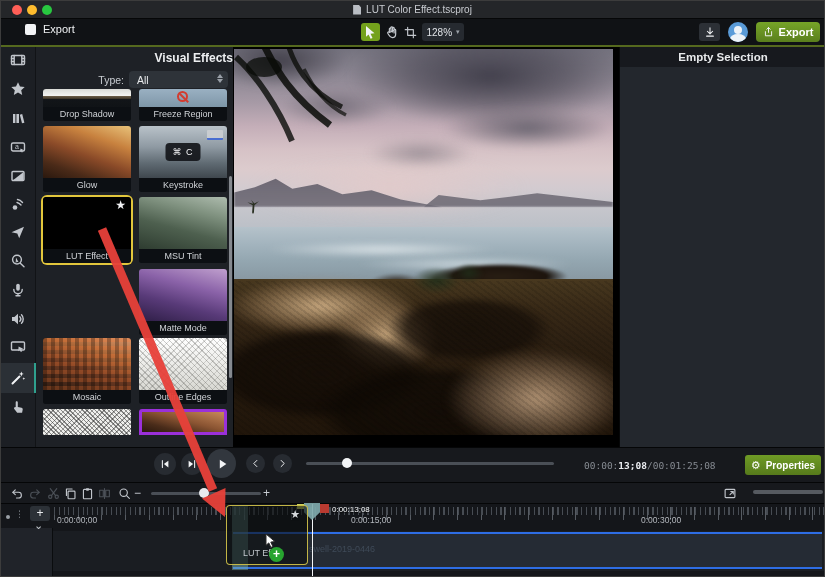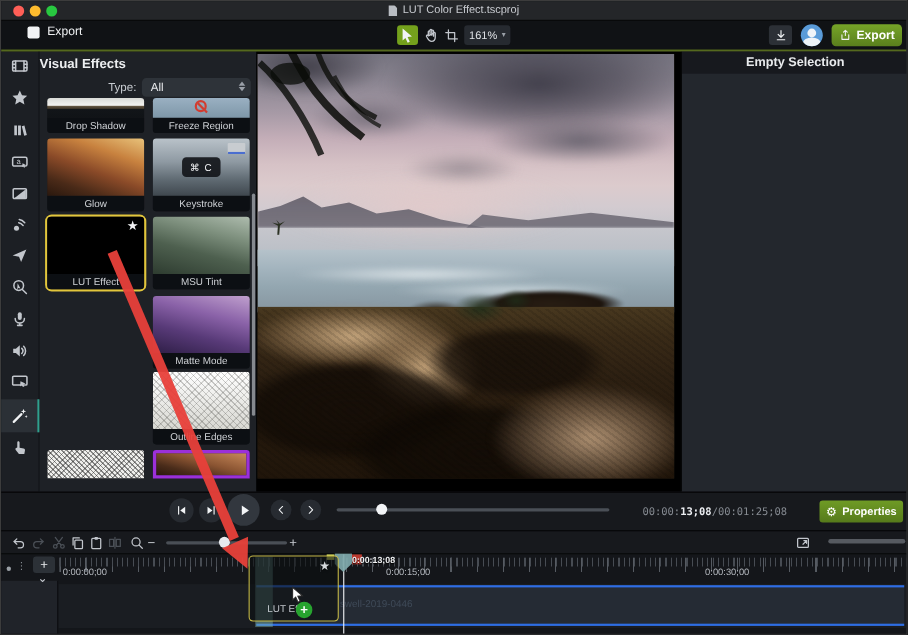--- a/index.html
+++ b/index.html
@@ -36,21 +36,21 @@
              font-size:11px;font-weight:bold;color:#fff}
 
   
   .sidebar{position:absolute;left:0;top:46px;width:35px;height:400px;background:#1c1f24;border-right:1px solid #111316}
   .side-ico{position:absolute;left:8px;width:18px;height:18px;display:flex;align-items:center;justify-content:center}
   .side-active{position:absolute;left:0;top:316px;width:35px;height:30px;background:#2b3036}
   .side-accent{position:absolute;left:33px;top:316px;width:2px;height:30px;background:#2fa08e}
 
   
   .fxpanel{position:absolute;left:35px;top:46px;width:197px;height:400px;background:#1e2126;overflow:hidden}
-  .fx-title{position:absolute;left:0;top:4px;width:100%;text-align:left;font-size:12px;font-weight:bold;color:#eceef0}
+  .fx-title{position:absolute;left:0;top:4px;width:100%;text-align:right;font-size:12px;font-weight:bold;color:#eceef0}
   .type-label{position:absolute;left:0;top:27px;width:88px;text-align:right;font-size:10.5px;color:#c8ccd1}
   .type-dd{position:absolute;left:93px;top:24px;width:99px;height:17px;background:#2e3339;border-radius:4px;
            display:flex;align-items:center;font-size:10.5px;color:#e8eaec;padding-left:8px}
   .type-stepper{position:absolute;right:5px;top:3px;display:flex;flex-direction:column;gap:1px}
   .tri-up{width:0;height:0;border-left:3px solid transparent;border-right:3px solid transparent;border-bottom:4px solid #9aa0a8}
   .tri-dn{width:0;height:0;border-left:3px solid transparent;border-right:3px solid transparent;border-top:4px solid #9aa0a8}
   .fx-cell{position:absolute;width:88px;background:#14171b;border-radius:3px}
   .fx-thumb{width:88px;height:52px;border-radius:3px 3px 0 0;position:relative;overflow:hidden}
   .fx-thumb.h18{height:18px}.fx-thumb.h26{height:26px}
   .fx-label{width:88px;height:14px;background:#0c0f13;border-radius:0 0 3px 3px;
@@ -130,21 +130,21 @@
   .tellip{position:absolute;left:14px;top:508px;font-size:9px;color:#8a9096}
   .clip{position:absolute;left:232px;top:531px;width:589px;height:37px;background:#252b34;
         border-top:2px solid #2e6de4;border-bottom:2px solid #2e6de4}
   .clipname{position:absolute;left:76px;top:10px;font-size:9px;color:#3f4a58}
   .tealcol{position:absolute;left:231px;top:505px;width:16px;height:64px;background:rgba(126,184,175,.45);z-index:12}
   .snapmark{position:absolute;left:296px;top:503px;width:7px;height:5px;background:#cdd45e;z-index:22}
   .ph-line{position:absolute;left:311px;top:503px;width:1px;height:74px;background:#f4f6f8;z-index:30}
   .ph-head{position:absolute;left:303px;top:502px;width:16px;height:17px;background:rgba(127,169,171,.92);z-index:31;
            clip-path:polygon(0 0,100% 0,100% 55%,50% 100%,0 55%)}
   .ph-red{position:absolute;left:319px;top:503px;width:9px;height:9px;background:#b93a30;z-index:31}
-  .ph-label{position:absolute;left:319px;top:504px;font-size:8px;font-weight:bold;color:#f2f4f6;z-index:31;text-shadow:0 1px 1px #000}
+  .ph-label{position:absolute;left:331px;top:504px;font-size:8px;font-weight:normal;color:#f2f4f6;z-index:31;text-shadow:0 1px 1px #000}
   .ghost{position:absolute;left:225px;top:504px;width:82px;height:60px;z-index:40;border:1px solid rgba(214,200,74,.9);
          border-radius:4px;background:rgba(12,14,16,.62)}
   .ghost .star{right:7px;top:2px;font-size:11px;color:#d5d8dc}
   .ghost-label{position:absolute;left:16px;bottom:6px;font-size:9px;color:rgba(212,216,222,.9)}
   .ghost-plus{position:absolute;left:42px;bottom:2px;width:15px;height:15px;border-radius:50%;background:#27a42f;
               color:#fff;font-size:12px;font-weight:bold;line-height:14px;text-align:center}
   .ghost-cursor{position:absolute;left:38px;top:27px;z-index:41}
 
   .arrow-overlay{position:absolute;left:0;top:0;width:825px;height:577px;z-index:60;pointer-events:none}
 
@@ -180,21 +180,21 @@
     <svg class="ic" width="14" height="14" viewBox="0 0 16 16">
       <path d="M5 8V4.6c0-.6.4-1 .9-1s.9.4.9 1V8m0-4.2V3c0-.6.4-1 .9-1s.9.4.9 1v5m0-4.3c0-.6.4-1 .9-1s.9.4.9 1V9m0-3c0-.6.4-1 .9-1s.9.4.9 1v4.2c0 2.6-1.6 4.2-3.9 4.2-1.9 0-2.9-1-4.1-3.2L3.2 9.4c-.3-.6 0-1.2.6-1.4.5-.1 1 .1 1.2.6z"></path>
       </svg>
   </div>
   <div class="toolbtn" style="left:400px">
     <svg class="ic" width="13" height="13" viewBox="0 0 16 16">
       <path d="M4.5 1.5v10h10M1.5 4.5h10v10"></path>
       </svg>
   </div>
   <div class="zoombox">
-    <span>161%</span>
+    <span>128%</span>
     <span class="caret">▾</span>
   </div>
   <div class="dlbtn">
     <svg class="ic white" width="12" height="12" viewBox="0 0 16 16">
       <path d="M8 2.5v8M4.5 7L8 10.5 11.5 7M3.5 13.5h9"></path>
       </svg>
   </div>
   <div class="avatar">
     <span class="head"></span>
     <span class="body"></span>
@@ -326,20 +326,24 @@
       </div>
       <div class="fx-label">LUT Effect</div>
     </div>
     <div class="fx-cell" style="left:103px;top:150px">
       <div class="fx-thumb th-msu"></div>
       <div class="fx-label">MSU Tint</div>
     </div>
     <div class="fx-cell" style="left:103px;top:222px">
       <div class="fx-thumb th-matte"></div>
       <div class="fx-label">Matte Mode</div>
+    </div>
+    <div class="fx-cell" style="left:7px;top:291px">
+      <div class="fx-thumb th-mosaic"></div>
+      <div class="fx-label">Mosaic</div>
     </div>
     <div class="fx-cell" style="left:103px;top:291px">
       <div class="fx-thumb th-outline"></div>
       <div class="fx-label">Outline Edges</div>
     </div>
     <div class="fx-cell" style="left:7px;top:362px">
       <div class="fx-thumb h26 th-sketch"></div>
     </div>
     <div class="fx-cell" style="left:103px;top:362px">
       <div class="fx-thumb h26 th-purple"></div>

